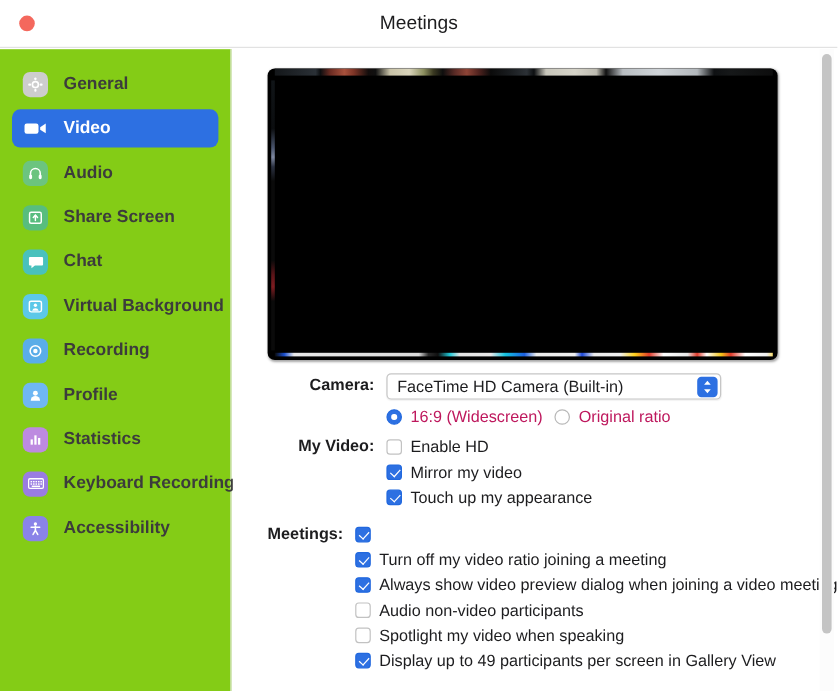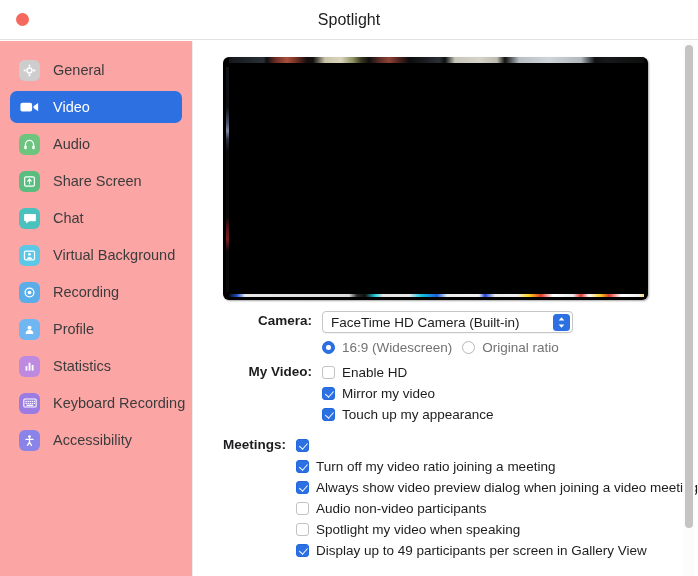--- a/index.html
+++ b/index.html
@@ -31,23 +31,24 @@
     position: absolute; top: 0; left: 0;
     width: 698px; height: 40px;
     line-height: 40px; text-align: center;
     font-size: 16px; color: #1d1d1f;
   }
 
   
   .sidebar {
     position: absolute; top: 41px; left: 0;
     width: 193px; height: 535px;
-    background: #fca5a5;
+    background: #84cc16;
     border-right: 1px solid #ececec;
     padding-top: 13px;
+    font-weight: bold;
   }
   .nav-item {
     display: flex; align-items: center;
     height: 32px;
     margin: 0 10px 5px 10px;
     padding-left: 9px;
     border-radius: 7px;
     cursor: default;
   }
   .nav-item.active { background: #2d70e2; }
@@ -122,21 +123,21 @@
   .row-label {
     width: 128px; text-align: right;
     font-size: 13.5px; font-weight: bold; color: #1d1d1f;
     padding-right: 10px; line-height: 20px;
   }
   .row-body { flex: 1; }
 
   
   .select {
     position: relative;
-    width: 251px; height: 22px;
+    width: 279px; height: 22px;
     border: 1px solid #c6c6c6; border-radius: 4px;
     background: #ffffff;
     box-shadow: 0 1px 1px rgba(0,0,0,0.05);
     display: flex; align-items: center;
   }
   .select-text {
     font-size: 13.5px; color: #1d1d1f;
     padding-left: 8px; white-space: nowrap;
   }
   .stepper {
@@ -153,21 +154,21 @@
     width: 13px; height: 13px; border-radius: 50%;
     border: 1px solid #b8b8b8; background: #fff;
     flex: 0 0 13px;
     display: flex; align-items: center; justify-content: center;
   }
   .radio.on { background: #2d70e2; border-color: #2168de; }
   .radio.on::after {
     content: ""; width: 4.5px; height: 4.5px; border-radius: 50%;
     background: #ffffff;
   }
-  .radio-label { font-size: 13.5px; color: #737373; margin-left: 7px; white-space: nowrap; }
+  .radio-label { font-size: 13.5px; color: #be185d; margin-left: 7px; white-space: nowrap; }
 
   
   .cb-row { display: flex; align-items: center; height: 21px; cursor: default; }
   .cb {
     width: 13px; height: 13px; border-radius: 3px;
     border: 1px solid #c2c2c2; background: #fff;
     flex: 0 0 13px; position: relative;
   }
   .cb.on { background: #2d70e2; border-color: #2168de; }
   .cb.on::after {
@@ -191,21 +192,21 @@
     background: #c4c4c4;
   }
 </style>
 </head>
 <body>
 
 <div id="app">
 
   <div class="titlebar">
     <div class="traffic"></div>
-    <div class="win-title">Spotlight</div>
+    <div class="win-title">Meetings</div>
   </div>
 
   <div class="sidebar" id="sidebar">
       <div class="nav-item">
         <div class="nav-ico" style="background: rgb(205, 205, 205);">
           <svg width="13" height="13" viewBox="0 0 16 16">
             <circle cx="8" cy="8" r="3.1" fill="none" stroke="#ffffff" stroke-width="1.7"></circle>
             <g fill="#ffffff">
               <rect x="6.9" y="0.6" width="2.2" height="3" rx="1"></rect>
               <rect x="6.9" y="12.4" width="2.2" height="3" rx="1"></rect>

